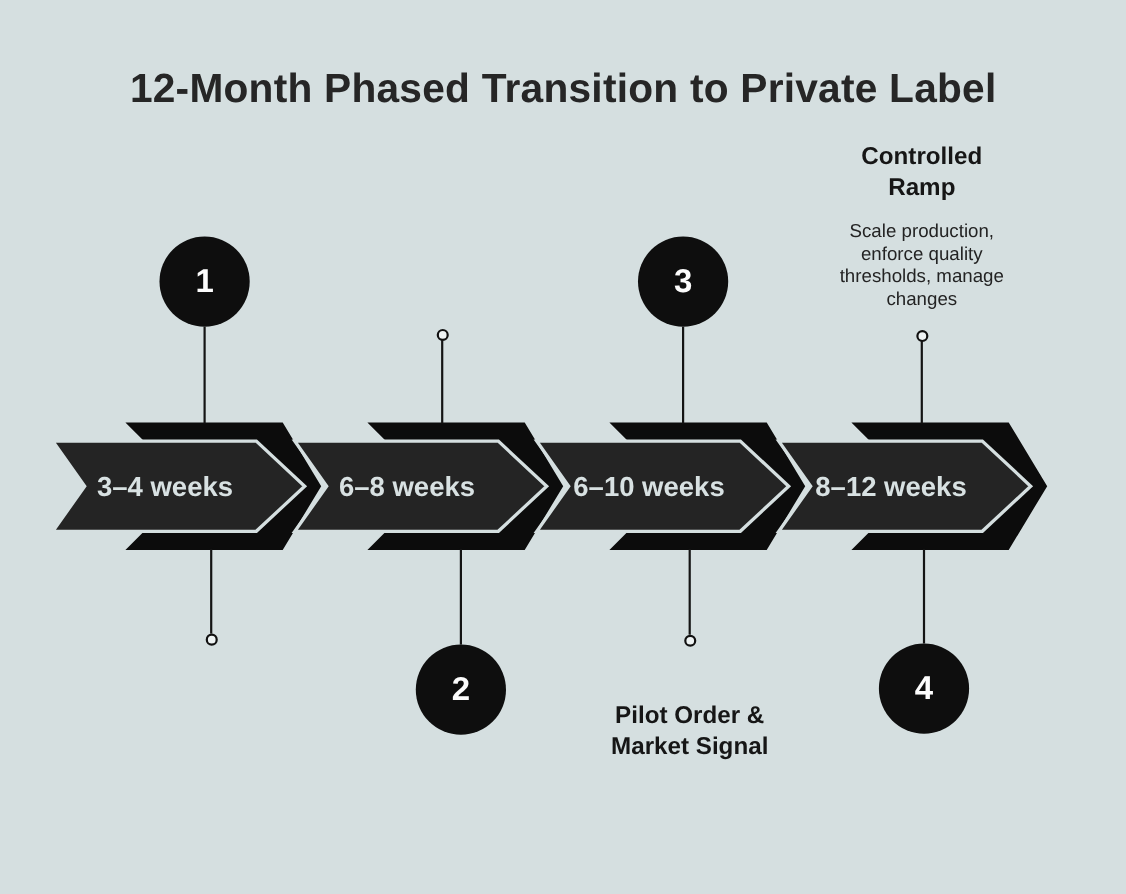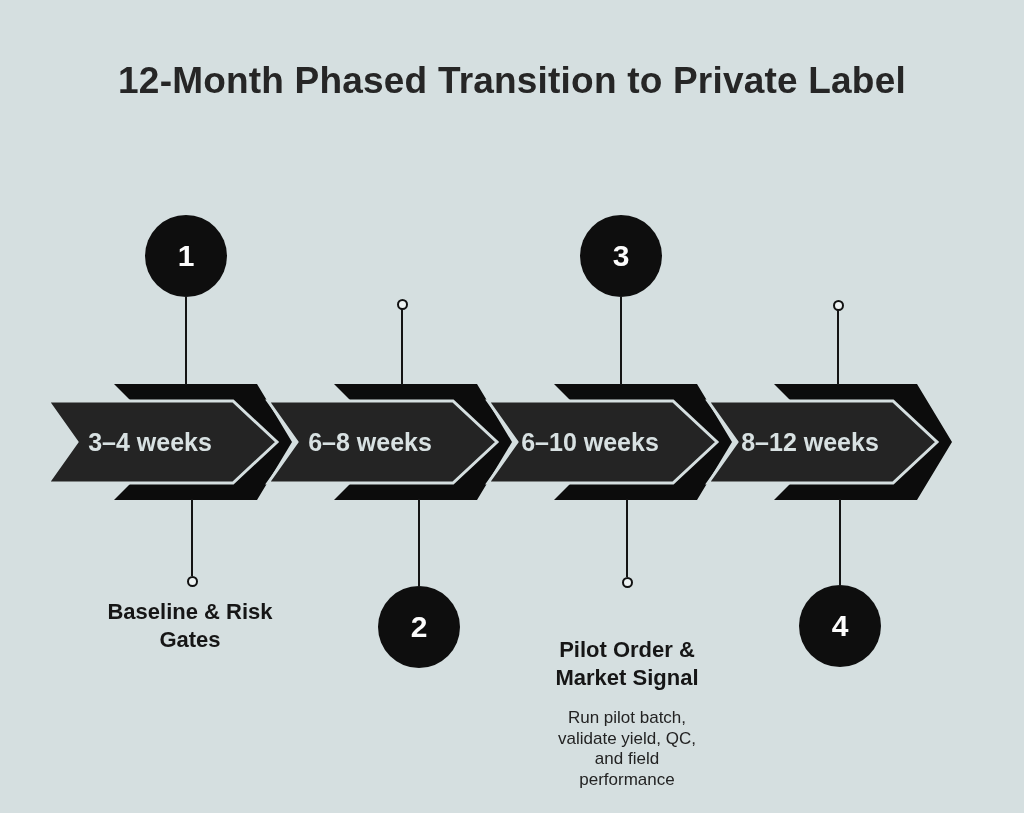--- a/index.html
+++ b/index.html
@@ -74,46 +74,48 @@
     </g>
   </svg>
 
   <div class="line" style="left:185px;top:297px;height:88px;"></div>
   <div class="num-circle" style="left:145px;top:215px;">
     <span>1</span>
   </div>
   <div class="line" style="left:191px;top:499px;height:77px;"></div>
   <div class="dot" style="left:187px;top:576px;"></div>
   <div class="text-block" style="left:75px;top:598px;">
-    <p class="tb-heading">Baseline &amp; Risk
-Gates</p>
   </div>
 
   <div class="dot" style="left:397px;top:299px;"></div>
   <div class="line" style="left:401px;top:309px;height:76px;"></div>
   <div class="line" style="left:418px;top:499px;height:87px;"></div>
   <div class="num-circle" style="left:378px;top:586px;">
     <span>2</span>
   </div>
 
   <div class="line" style="left:620px;top:297px;height:88px;"></div>
   <div class="num-circle" style="left:580px;top:215px;">
     <span>3</span>
   </div>
   <div class="line" style="left:626px;top:499px;height:78px;"></div>
   <div class="dot" style="left:622px;top:577px;"></div>
   <div class="text-block" style="left:512px;top:596px;margin-top:40px;">
     <p class="tb-heading">Pilot Order &amp;
 Market Signal</p>
-    <p class="tb-body">Run pilot batch,
-validate yield, QC,
-and field
-performance</p>
   </div>
 
+  <div class="text-block" style="left:723px;top:128px;">
+    <p class="tb-heading">Controlled
+Ramp</p>
+    <p class="tb-body">Scale production,
+enforce quality
+thresholds, manage
+changes</p>
+  </div>
   <div class="dot" style="left:833px;top:300px;"></div>
   <div class="line" style="left:837px;top:310px;height:75px;"></div>
   <div class="line" style="left:839px;top:499px;height:86px;"></div>
   <div class="num-circle" style="left:799px;top:585px;">
     <span>4</span>
   </div>
 
 </div>
 
 </body></html>

